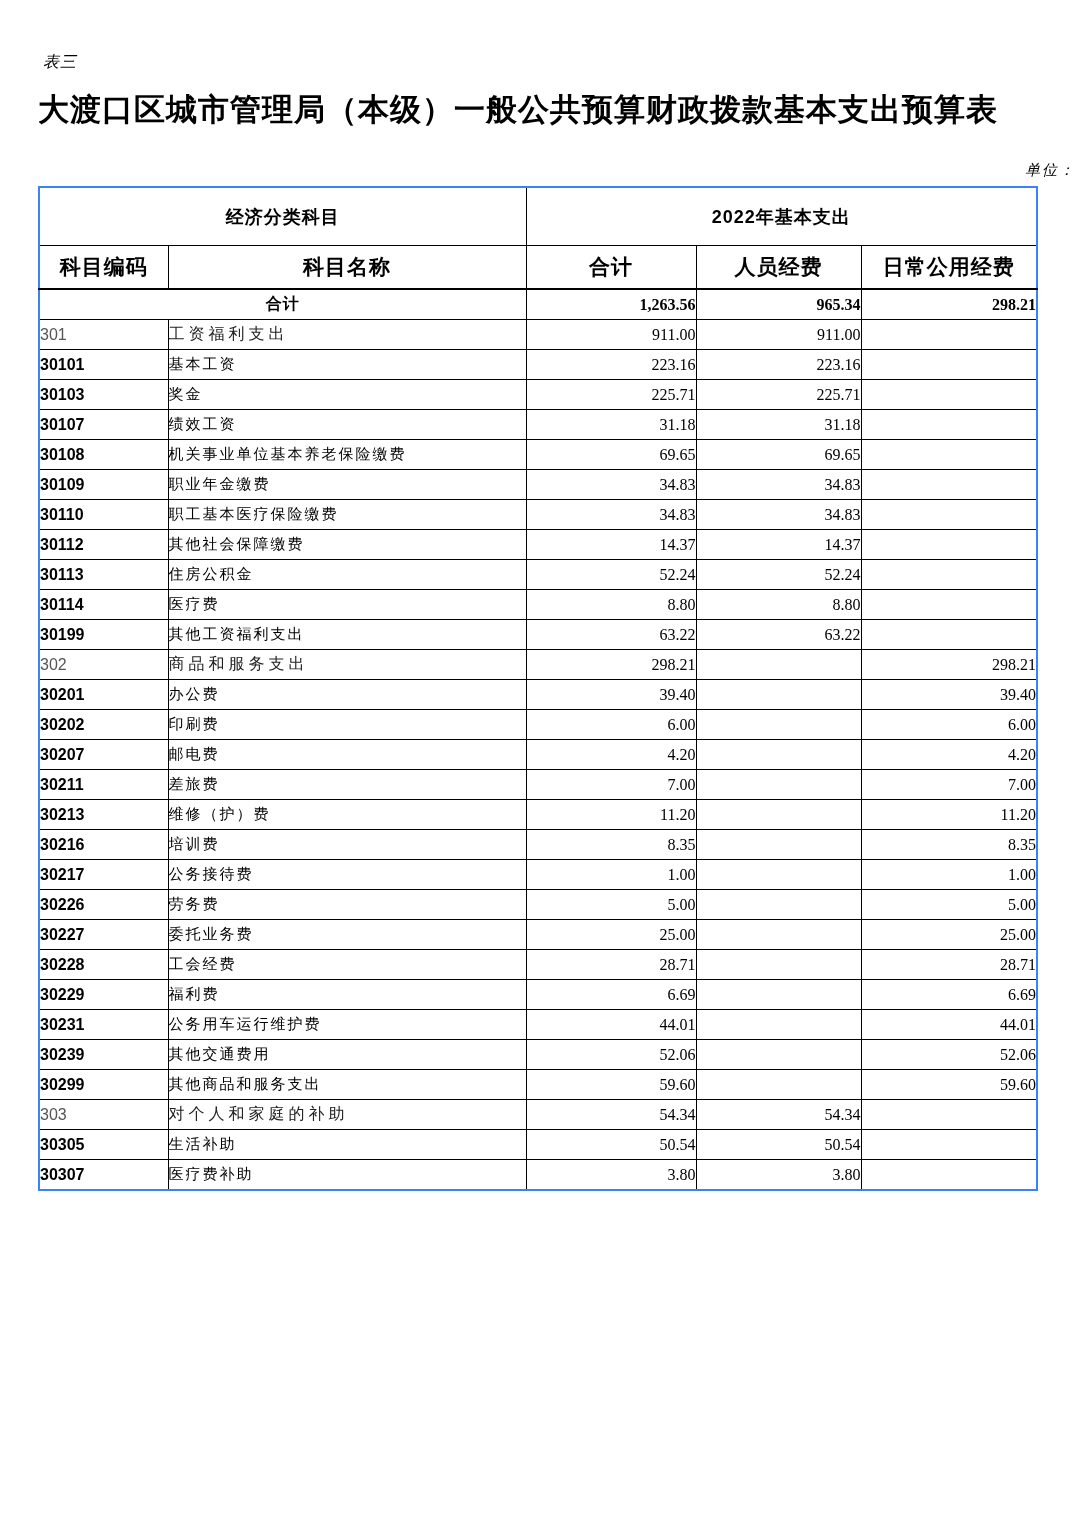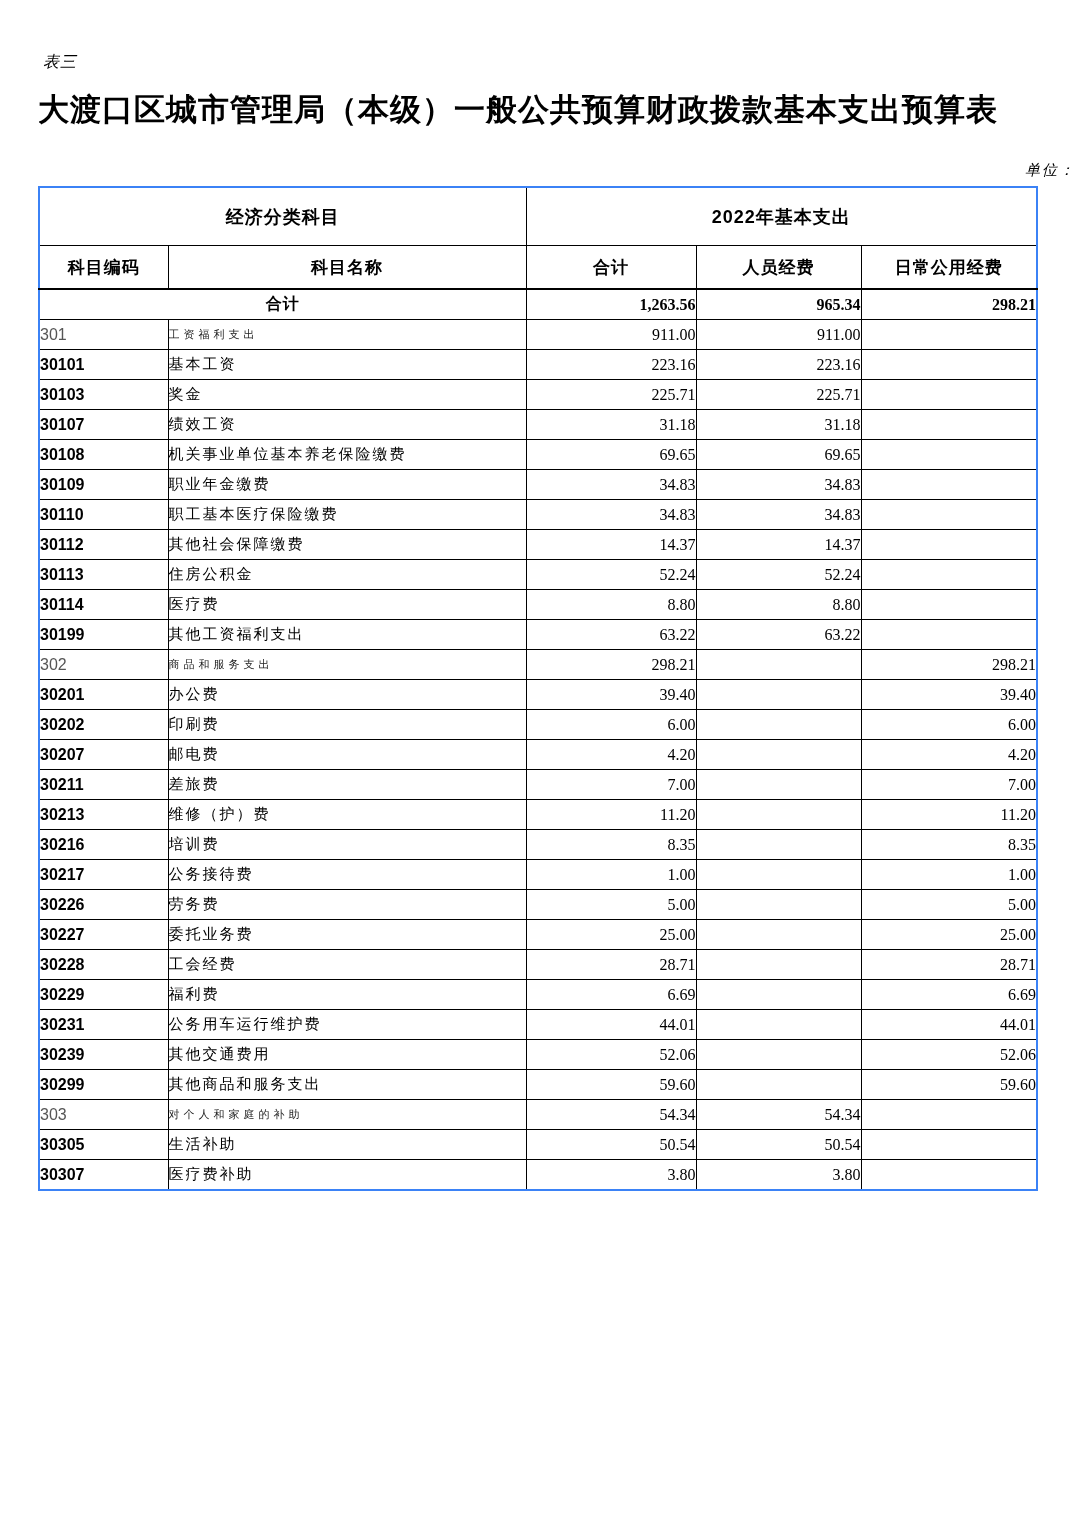--- a/index.html
+++ b/index.html
@@ -58,21 +58,21 @@
     overflow: hidden;
     white-space: nowrap;
   }
   thead th {
     font-family: "Liberation Sans", sans-serif;
     font-weight: bold;
     text-align: center;
     vertical-align: middle;
   }
   thead tr.group-row th { height: 57px; font-size: 18px; letter-spacing: 1px; }
-  thead tr.cols-row th  { height: 42px; font-size: 17px; letter-spacing: 1px; border-bottom-width: 2px; }
+  thead tr.cols-row th  { height: 42px; font-size: 21px; letter-spacing: 1px; border-bottom-width: 2px; }
   tbody td { height: 29px; font-size: 16px; vertical-align: middle; }
 
   td.code {
     font-family: "Liberation Sans", sans-serif;
     font-weight: 600;
     text-align: left;
     padding-left: 8px;
     font-size: 16px;
   }
   td.name {
@@ -82,21 +82,21 @@
     letter-spacing: 2px;
     font-size: 15px;
   }
   td.num {
     font-family: "Liberation Serif", serif;
     text-align: right;
     padding-right: 9px;
     font-size: 16px;
   }
   tr.category td.code { font-weight: 400; color: #555555; font-family: "Liberation Sans", sans-serif; }
-  tr.category td.name { letter-spacing: 4px; color: #222222; font-family: "DejaVu Serif", serif; font-size: 11px; }
+  tr.category td.name { letter-spacing: 4px; color: #222222; font-family: "DejaVu Serif", serif; font-size: 16px; }
   tr.total-row td { font-weight: bold; }
   tr.total-row td.total-label {
     font-family: "Liberation Sans", sans-serif;
     text-align: center;
     font-size: 16px;
     letter-spacing: 1px;
   }
 </style>
 </head>
 <body>

